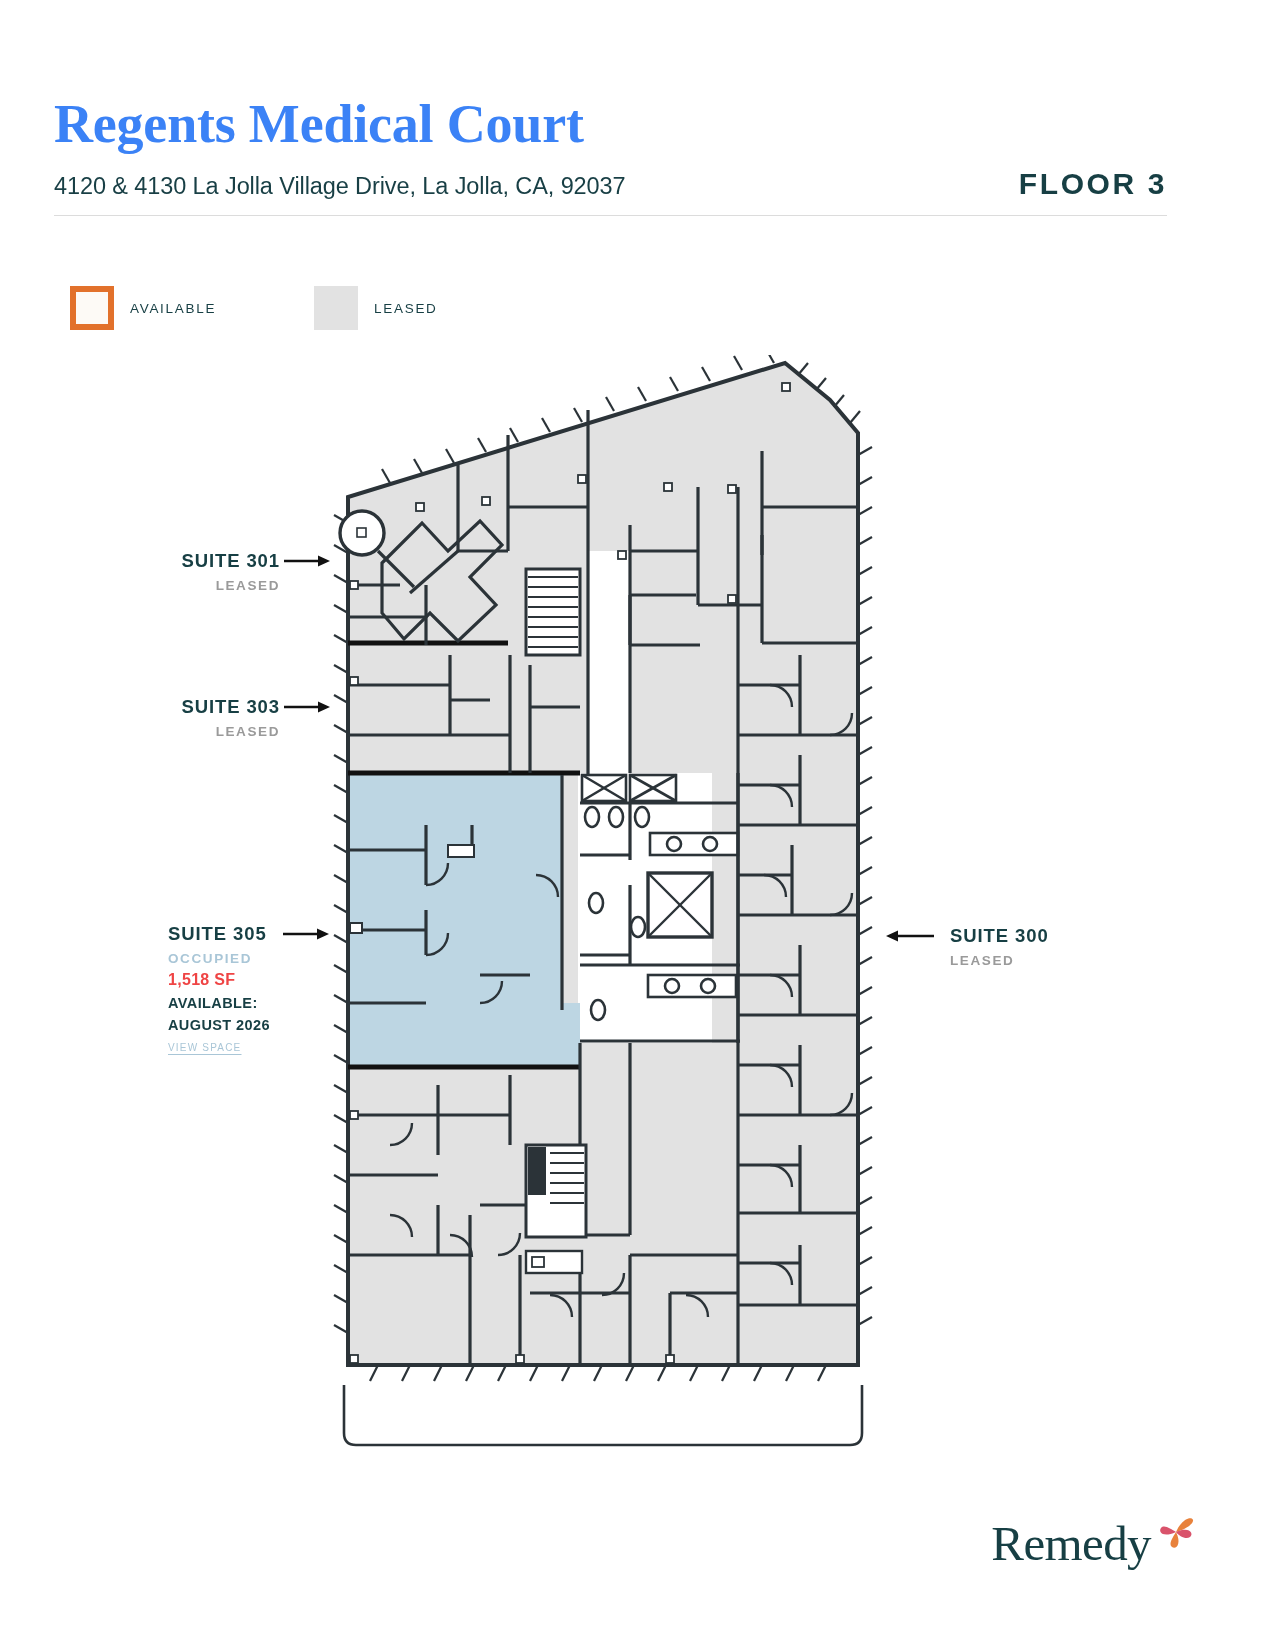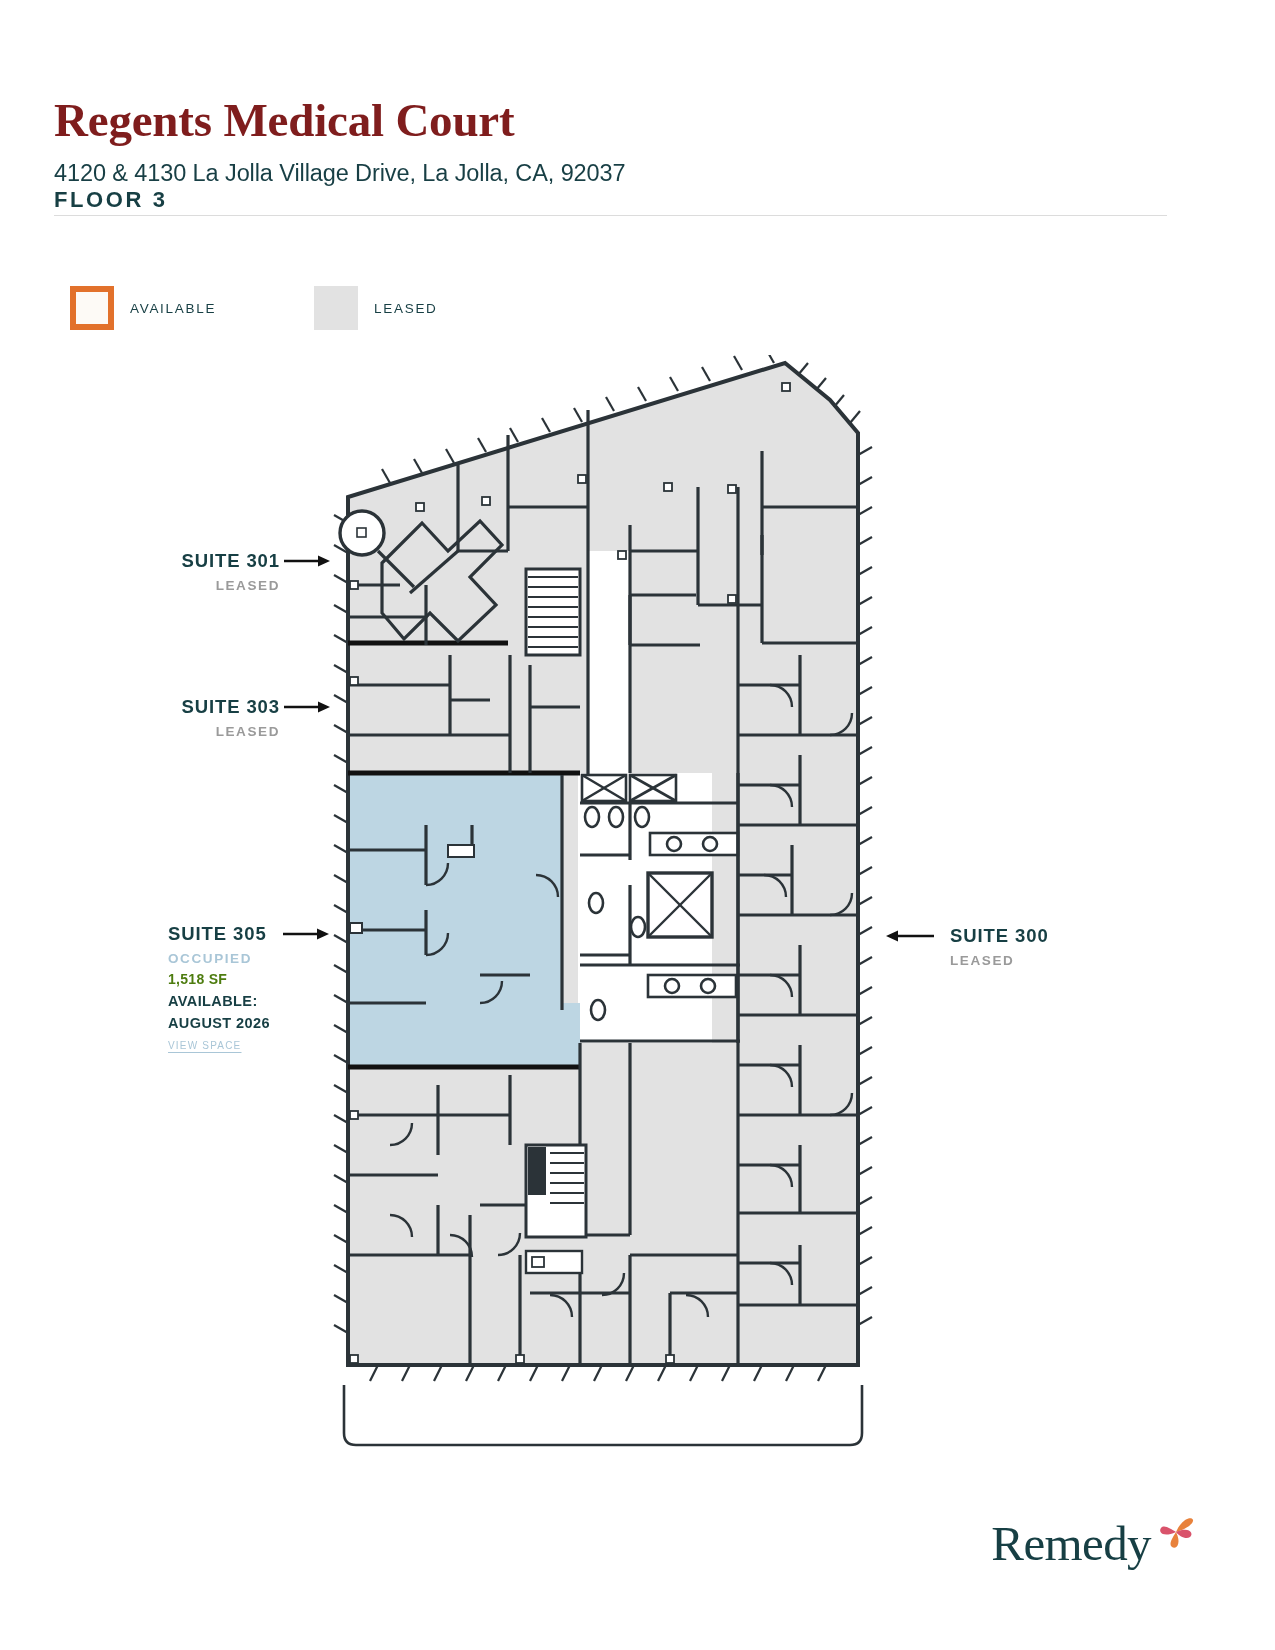--- a/index.html
+++ b/index.html
@@ -8,39 +8,38 @@
     background: #ffffff;
     font-family: "Liberation Sans", sans-serif;
     overflow: hidden;
   }
   .page { position: relative; width: 1275px; height: 1650px; }
 
   
   .header { position: absolute; left: 54px; top: 95px; width: 1113px; }
   .title {
     font-family: "Liberation Serif", serif;
-    font-size: 47px;
+    font-size: 54px;
     font-weight: 700;
-    color: #7f1d1d;
+    color: #3b82f6;
     letter-spacing: -0.2px;
     line-height: 1.1;
   }
   .subrow {
     display: flex; align-items: baseline; justify-content: space-between;
     margin-top: 13px;
-    flex-direction: column;
   }
   .address {
     font-size: 23.5px;
     color: #183f45;
     letter-spacing: -0.1px;
     font-weight: 400;
   }
   .floor-label {
-    font-size: 22px; font-weight: 700; color: #173f44;
+    font-size: 30px; font-weight: 700; color: #173f44;
     letter-spacing: 2.6px;
   }
   .rule {
     position: absolute; left: 54px; top: 215px;
     width: 1113px; height: 1px; background: #dcdcdc;
   }
 
   
   .legend { position: absolute; left: 70px; top: 286px; display: flex; align-items: center; }
   .legend-item { display: flex; align-items: center; }
@@ -63,21 +62,21 @@
   .suite-name {
     font-size: 18.5px; font-weight: 700; color: #173f44; letter-spacing: 0.9px;
     white-space: nowrap;
   }
   .suite-status {
     font-size: 13.5px; font-weight: 700; letter-spacing: 1.6px;
     color: #9a9a9a; margin-top: 6px; white-space: nowrap;
   }
   .status-occupied { color: #a9c6d7; }
   .suite-sf {
-    font-size: 14px; font-weight: 700; color: #4d7c0f;
+    font-size: 16px; font-weight: 700; color: #ef4444;
     letter-spacing: 0.3px; margin-top: 5px; white-space: nowrap;
   }
   .suite-avail {
     font-size: 14.5px; font-weight: 700; color: #173f44;
     letter-spacing: 0.4px; margin-top: 5px; white-space: nowrap; line-height: 1.35;
   }
   .view-space {
     font-size: 10px; font-weight: 400; letter-spacing: 1.2px;
     color: #a9c6d7; margin-top: 7px; text-decoration: underline;
     text-underline-offset: 3px; cursor: pointer; white-space: nowrap;

